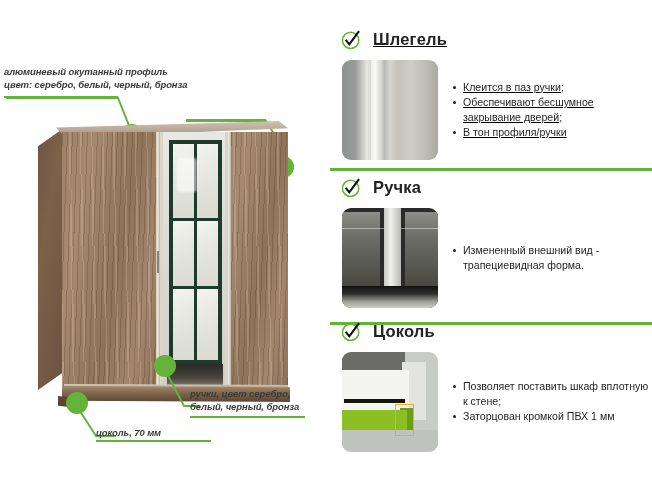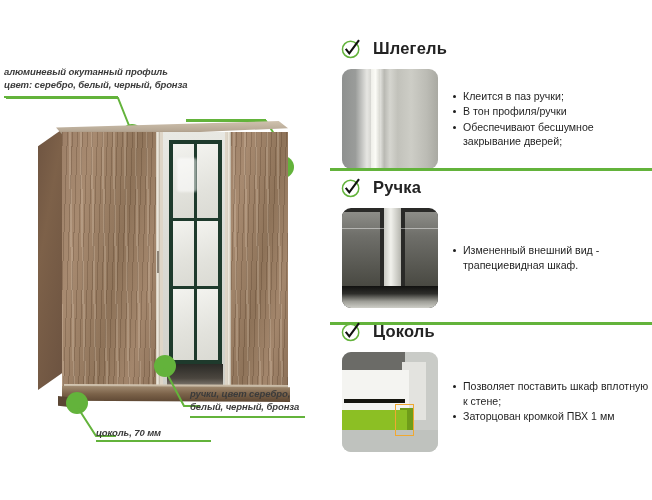--- a/index.html
+++ b/index.html
@@ -243,36 +243,36 @@
     <div class="dot" style="left:66px;top:392px;"></div>
     <svg class="leader" style="left:62px;top:400px;width:60px;height:46px;">
       <polyline points="16,8 34,36 54,36" fill="none" stroke="#63b33b" stroke-width="2"></polyline>
     </svg>
     <div class="callout-text" style="left:96px;top:427px;width:140px;">цоколь, 70 мм</div>
     <div class="rule" style="left:96px;top:440px;width:115px;"></div>
   </div>
 
   <div class="right-pane">
 
-    <div class="section" style="top:37px;">
+    <div class="section" style="top:28px;text-decoration:underline;">
       <div class="sec-head">
         <span class="check-icon">
           <svg viewBox="0 0 26 26" width="23" height="23">
             <circle cx="12" cy="14" r="9.2" fill="none" stroke="#63b33b" stroke-width="1.7"></circle>
             <polyline points="6.5,13.5 10.5,18.5 21.5,3.5" fill="none" stroke="#111" stroke-width="2.4"></polyline>
           </svg>
         </span>
         <span class="sec-title">Шлегель</span>
       </div>
       <div class="sec-body">
         <div class="thumb t1"></div>
         <ul class="bullets">
           <li>Клеится в паз ручки;</li>
+          <li>Обеспечивают бесшумное закрывание дверей;</li>
           <li>В тон профиля/ручки</li>
-          <li>Обеспечивают бесшумное закрывание дверей;</li>
         </ul>
       </div>
     </div>
     <div class="divider" style="top:168px;"></div>
 
     <div class="section" style="top:176px;">
       <div class="sec-head">
         <span class="check-icon">
           <svg viewBox="0 0 26 26" width="23" height="23">
             <circle cx="12" cy="14" r="9.2" fill="none" stroke="#63b33b" stroke-width="1.7"></circle>
@@ -283,21 +283,21 @@
       </div>
       <div class="sec-body">
         <div class="thumb t2">
           <div class="pnl pL"></div>
           <div class="pnl pR"></div>
           <div class="seam" style="top:20%;"></div>
           <div class="hand"></div>
           <div class="rail"></div>
         </div>
         <ul class="bullets">
-          <li>Измененный внешний вид - трапециевидная шкаф.</li>
+          <li>Измененный внешний вид - трапециевидная форма.</li>
         </ul>
       </div>
     </div>
     <div class="divider" style="top:322px;"></div>
 
     <div class="section" style="top:320px;">
       <div class="sec-head">
         <span class="check-icon">
           <svg viewBox="0 0 26 26" width="23" height="23">
             <circle cx="12" cy="14" r="9.2" fill="none" stroke="#63b33b" stroke-width="1.7"></circle>

